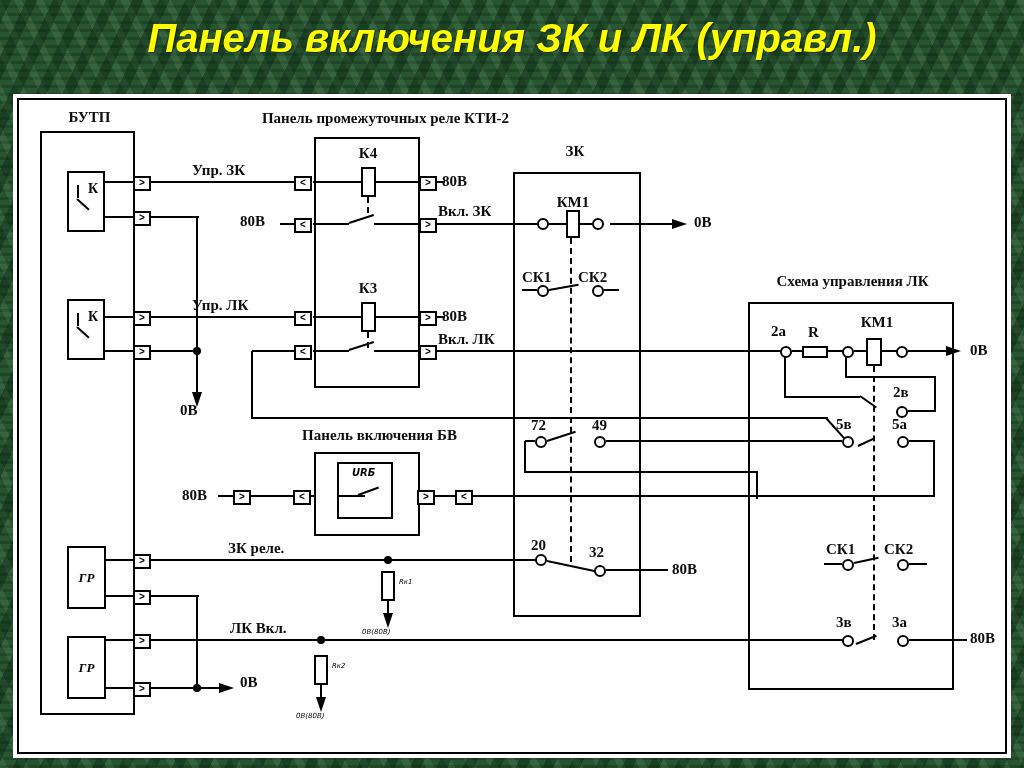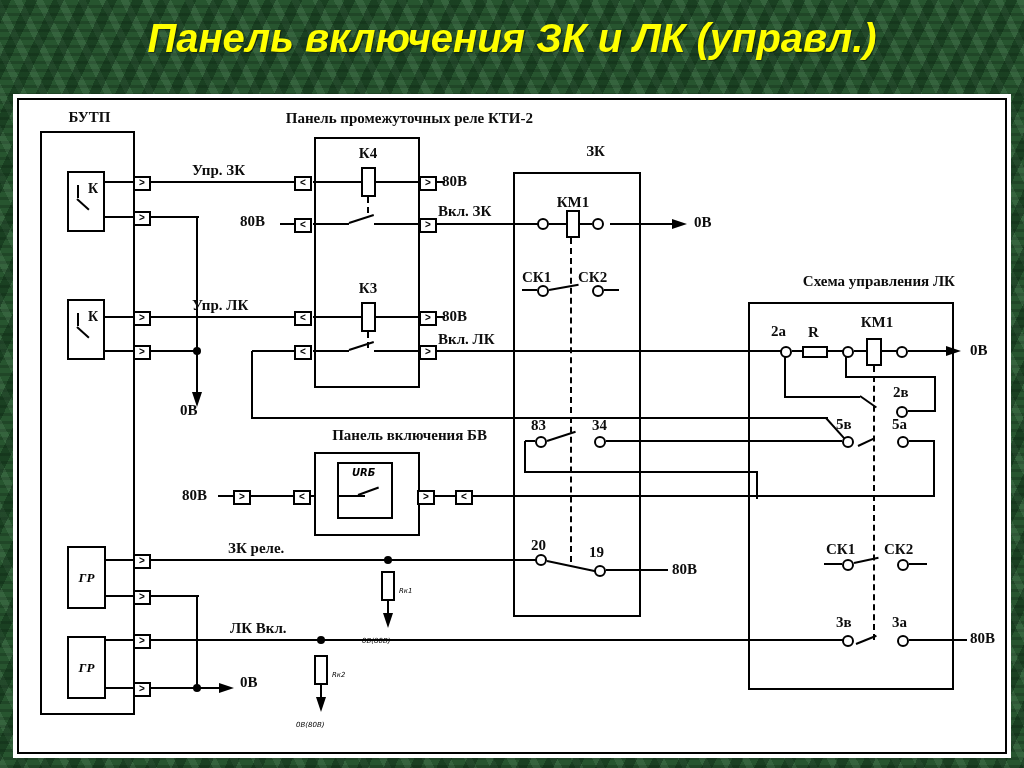--- a/index.html
+++ b/index.html
@@ -24,23 +24,23 @@
   .vl{position:absolute;width:2px;background:#000;}
   .dash{position:absolute;width:0;border-left:2px dashed #000;}
   .diag{position:absolute;height:2px;background:#000;transform-origin:left center;}
   .term{position:absolute;width:8px;height:8px;border:2px solid #000;border-radius:50%;background:#fff;}
   .dot{position:absolute;width:8px;height:8px;border-radius:50%;background:#000;}
   .coil{position:absolute;border:2px solid #000;background:#fff;box-sizing:border-box;}
   .res{position:absolute;border:2px solid #000;background:#fff;box-sizing:border-box;}
   .conn{position:absolute;width:14px;height:11px;border:2px solid #000;background:#fff;
         font:bold 10px "Liberation Sans",sans-serif;text-align:center;line-height:10px;color:#000;box-sizing:content-box;}
   .lbl{position:absolute;font:bold 15px "Liberation Serif",serif;color:#0d0d0d;white-space:nowrap;}
-  .lbl-c{text-align:right;font-family:Liberation Serif, serif;}
+  .lbl-c{text-align:center;font-family:Liberation Serif, serif;}
   .ital{font:italic bold 13px "Liberation Serif",serif;}
-  .tiny{position:absolute;font:italic 7px "DejaVu Sans",sans-serif;color:#000;white-space:nowrap;margin-top:9px;}
+  .tiny{position:absolute;font:italic 7px "DejaVu Sans",sans-serif;color:#000;white-space:nowrap;}
   .urb{position:absolute;font:italic bold 10px "DejaVu Sans",sans-serif;color:#000;}
   .arr-r{position:absolute;width:0;height:0;border-top:5px solid transparent;border-bottom:5px solid transparent;border-left:15px solid #000;}
   .arr-d{position:absolute;width:0;height:0;border-left:5px solid transparent;border-right:5px solid transparent;border-top:15px solid #000;}
   .grbox{display:flex;align-items:center;justify-content:center;}
 </style>
 </head>
 <body>
 
 <div id="slide-title">Панель включения ЗК и ЛК (управл.)</div>
 
@@ -229,24 +229,24 @@
 <div class="lbl" style="left:350px;top:145px;width:36px;text-align:center;">К4</div>
 <div class="lbl" style="left:350px;top:280px;width:36px;text-align:center;">К3</div>
 <div class="lbl" style="left:442px;top:173px;">80В</div>
 <div class="lbl" style="left:438px;top:203px;">Вкл. ЗК</div>
 <div class="lbl" style="left:442px;top:308px;">80В</div>
 <div class="lbl" style="left:438px;top:331px;">Вкл. ЛК</div>
 <div class="lbl" style="left:548px;top:194px;width:50px;text-align:center;">КМ1</div>
 <div class="lbl" style="left:694px;top:214px;">0В</div>
 <div class="lbl" style="left:522px;top:269px;">СК1</div>
 <div class="lbl" style="left:578px;top:269px;">СК2</div>
-<div class="lbl" style="left:531px;top:417px;">83</div>
-<div class="lbl" style="left:592px;top:417px;">34</div>
+<div class="lbl" style="left:531px;top:417px;">72</div>
+<div class="lbl" style="left:592px;top:417px;">49</div>
 <div class="lbl" style="left:531px;top:537px;">20</div>
-<div class="lbl" style="left:589px;top:544px;">19</div>
+<div class="lbl" style="left:589px;top:544px;">32</div>
 <div class="lbl" style="left:672px;top:561px;">80В</div>
 <div class="lbl" style="left:182px;top:487px;">80В</div>
 <div class="urb" style="left:352px;top:467px;">URБ</div>
 <div class="lbl" style="left:228px;top:540px;">ЗК реле.</div>
 <div class="lbl" style="left:230px;top:620px;">ЛК Вкл.</div>
 <div class="lbl" style="left:240px;top:674px;">0В</div>
 <div class="tiny" style="left:399px;top:578px;">Rк1</div>
 <div class="tiny" style="left:362px;top:628px;">0В(80В)</div>
 <div class="tiny" style="left:332px;top:662px;">Rк2</div>
 <div class="tiny" style="left:296px;top:712px;">0В(80В)</div>

